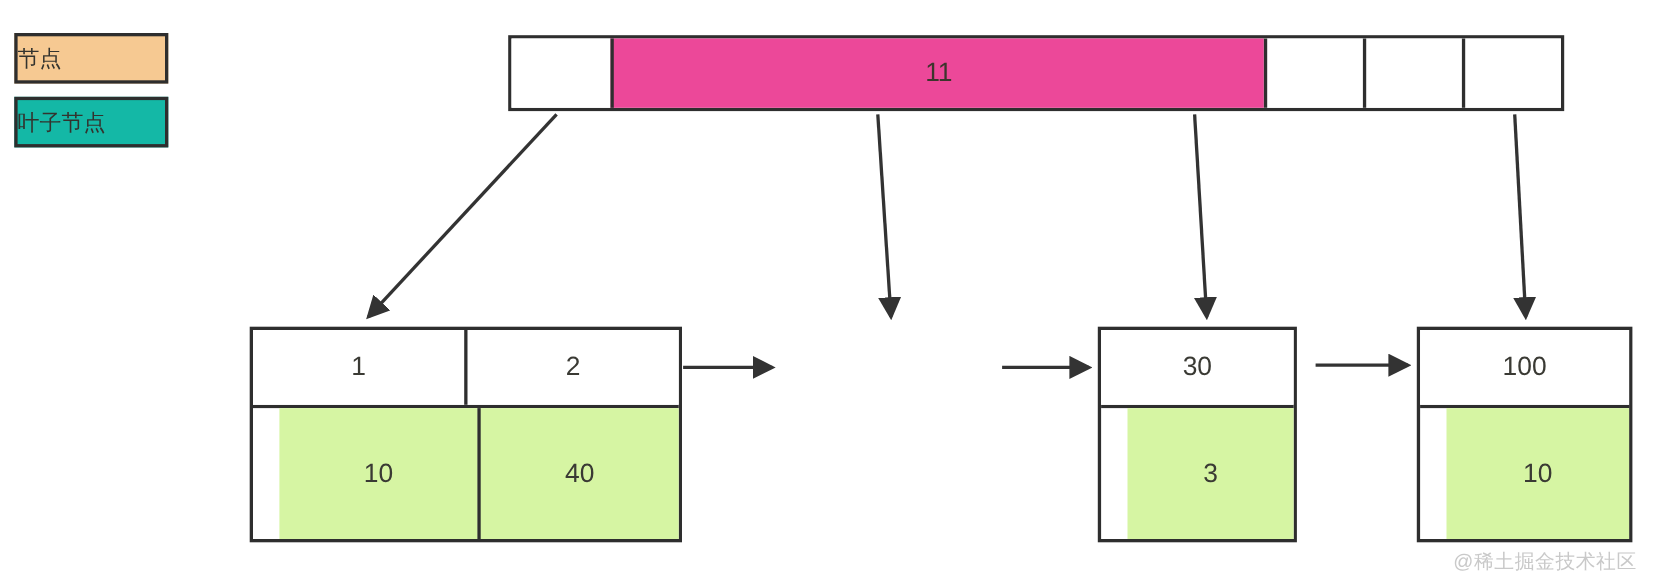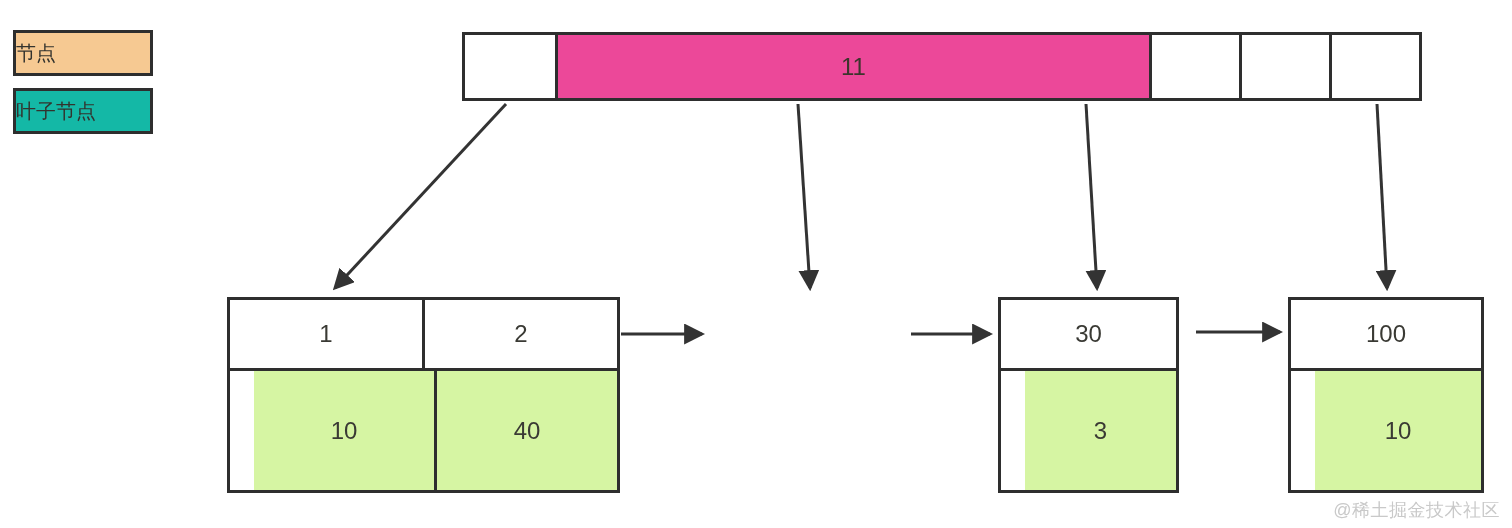--- a/index.html
+++ b/index.html
@@ -101,21 +101,21 @@
     position: absolute;
     left: 0; top: 0;
     width: 1512px;
     height: 528px;
     pointer-events: none;
   }
 
   
   #watermark {
     position: absolute;
-    right: 12px;
+    right: 24px;
     bottom: 6px;
     font-size: 18px;
     color: #c9c9c9;
     letter-spacing: 0.5px;
   }
 </style>
 </head>
 <body>
 
 <div id="canvas">

